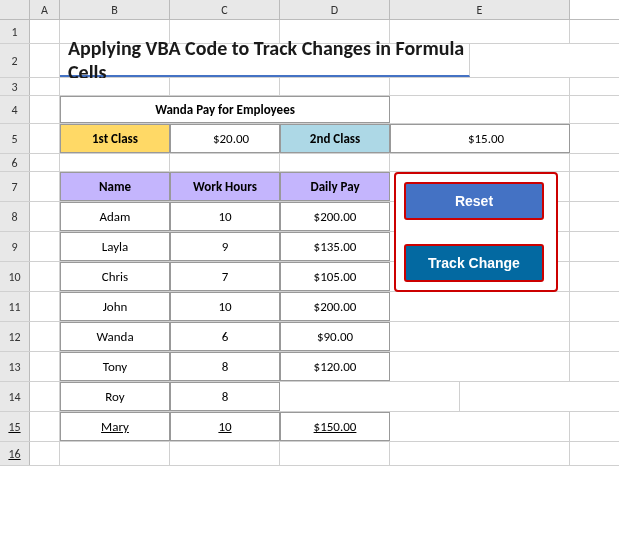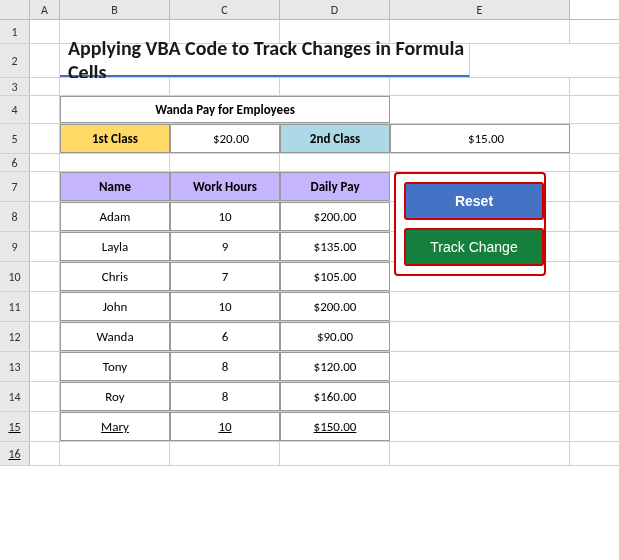--- a/index.html
+++ b/index.html
@@ -150,26 +150,26 @@
       font-weight: bold;
       width: 140px;
       height: 38px;
       cursor: pointer;
       display: flex;
       align-items: center;
       justify-content: center;
     }
 
     .btn-track {
-      background: #15803d;
+      background: #0369a1;
       color: #fff;
       border: 2px solid #c00;
       border-radius: 3px;
       font-size: 14px;
-      font-weight: normal;
+      font-weight: bold;
       width: 140px;
       height: 38px;
       cursor: pointer;
       display: flex;
       align-items: center;
       justify-content: center;
     }
 
     .empty-cell {
       background: #fff;
@@ -242,21 +242,21 @@
     </div>
 
     <div class="grid-row" style="height:30px; position:relative;">
       <div class="row-num">7</div>
       <div class="cell col-a empty-cell"></div>
       <div class="cell tbl-header col-b">Name</div>
       <div class="cell tbl-header col-c">Work Hours</div>
       <div class="cell tbl-header col-d">Daily Pay</div>
 
       <div class="cell col-e empty-cell" style="position:relative; overflow:visible;">
-        <div style="position:absolute; top:0; left:4px; z-index:10; border:2px solid #c00; border-radius:4px; padding:8px; display:flex; flex-direction:column; gap:8px; background:#fff; width:152px;">
+        <div style="position:absolute; top:0; left:4px; z-index:10; border:2px solid #c00; border-radius:4px; padding:8px; display:flex; flex-direction:column; gap:24px; background:#fff; width:164px;">
           <button class="btn-reset">Reset</button>
           <button class="btn-track">Track Change</button>
         </div>
       </div>
     </div>
 
     <div class="grid-row" style="height:30px;">
       <div class="row-num">8</div>
       <div class="cell col-a empty-cell"></div>
       <div class="cell tbl-cell col-b">Adam</div>
@@ -308,21 +308,20 @@
       <div class="cell tbl-cell col-c">8</div>
       <div class="cell tbl-cell col-d">$120.00</div>
       <div class="cell col-e empty-cell"></div>
     </div>
 
     <div class="grid-row" style="height:30px;">
       <div class="row-num">14</div>
       <div class="cell col-a empty-cell"></div>
       <div class="cell tbl-cell col-b">Roy</div>
       <div class="cell tbl-cell col-c">8</div>
-      <div class="cell tbl-cell col-d">$160.00</div>
       <div class="cell col-e empty-cell"></div>
     </div>
 
     <div class="grid-row" style="height:30px;text-decoration:underline;">
       <div class="row-num">15</div>
       <div class="cell col-a empty-cell"></div>
       <div class="cell tbl-cell col-b">Mary</div>
       <div class="cell tbl-cell col-c">10</div>
       <div class="cell tbl-cell col-d">$150.00</div>
       <div class="cell col-e empty-cell"></div>

